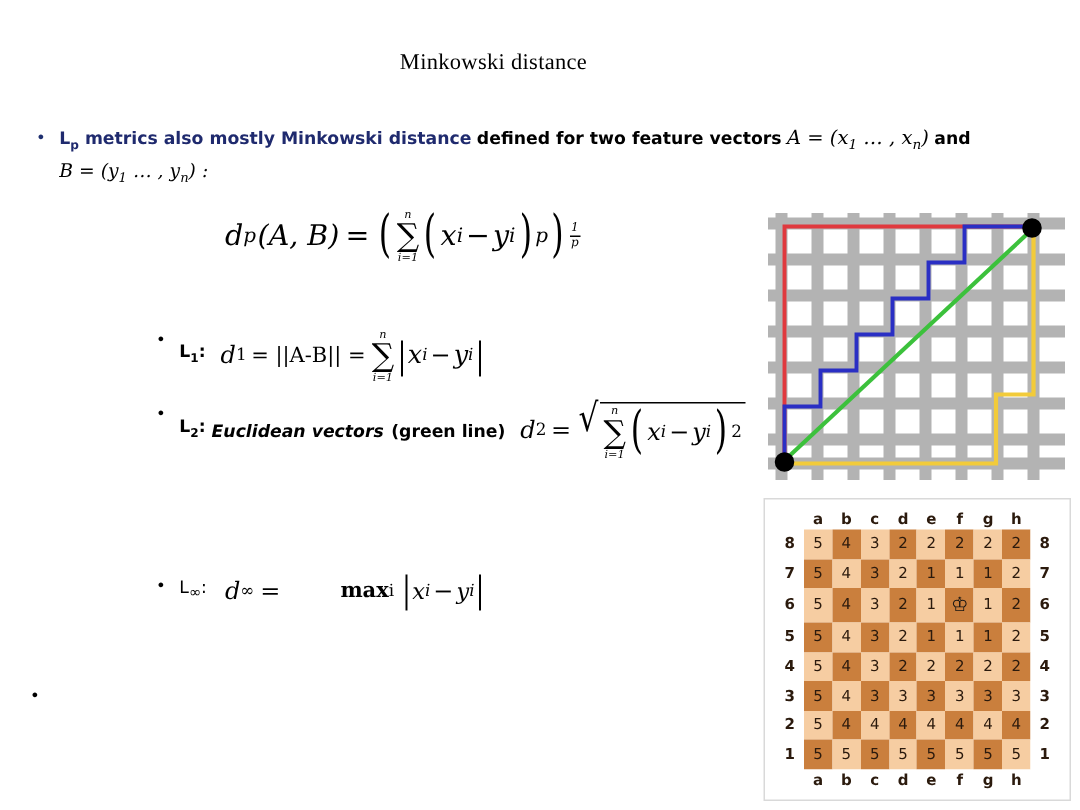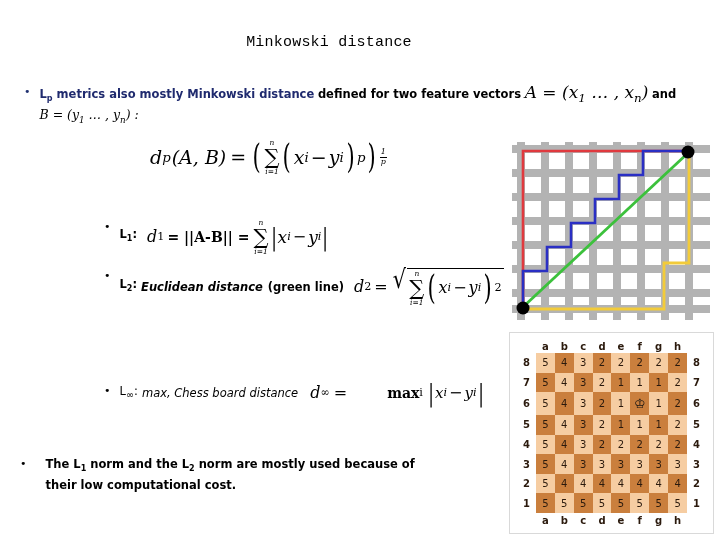--- a/index.html
+++ b/index.html
@@ -19,21 +19,21 @@
   
   .slide-title {
     position: absolute;
     left: 0;
     top: 34px;
     width: 658px;
     text-align: center;
     font-size: 15px;
     color: #000000;
     letter-spacing: 0.2px;
-    font-family: Liberation Mono, monospace;
+    font-family: Liberation Serif, serif;
   }
 
   
   .bullet-row {
     position: absolute;
     display: flex;
     align-items: flex-start;
   }
   .bullet-dot {
     color: #1F3070;
@@ -45,21 +45,21 @@
   .bullet-dot.dark { color: #000000; }
   .bullet-body {
     font-size: 11.5px;
     line-height: 16px;
   }
 
   .navy-bold {
     color: #1F2A6E;
     font-weight: bold;
   }
-  .blk-bold { color: #000; font-weight: bold; }
+  .blk-bold { color: #000; font-weight: bold; text-align: center; }
   .blk-reg { color: #000; }
   .ital { font-style: italic; font-weight: bold; }
 
   sub { font-size: 0.70em; }
   sup { font-size: 0.70em; }
 
   .mathi {
     font-family: "DejaVu Serif", serif;
     font-style: italic;
   }
@@ -189,21 +189,21 @@
 </head>
 <body>
 
 <div class="slide-title">Minkowski distance</div>
 
 <div class="bullet-row" style="left:24px; top:84px; width:680px;">
   <span class="bullet-dot">•</span>
   <span class="bullet-body">
     <span class="navy-bold"><span>L</span><sub>p</sub><span> metrics also mostly Minkowski distance</span></span>
     <span class="blk-bold">defined for two feature vectors</span>
-    <span class="mathi" style="font-size:17px;margin-top:36px;"><span>A = (x</span><sub>1</sub><span> … , x</span><sub>n</sub><span>)</span></span>
+    <span class="mathi" style="font-size:13px;margin-top:36px;"><span>A = (x</span><sub>1</sub><span> … , x</span><sub>n</sub><span>)</span></span>
     <span class="blk-bold">and</span>
     <br>
     <span class="mathi" style="font-size:12.5px;"><span>B = (y</span><sub>1</sub><span> … , y</span><sub>n</sub><span>) :</span></span>
   </span>
 </div>
 
 <div class="formula-main">
   <span class="mathi">d</span>
     <sub class="mathi">p</sub>
   <span class="mathi" style="margin-left:1px;">(A, B)</span>
@@ -229,42 +229,42 @@
   </span>
 </div>
 
 <div class="bullet-row" style="left:104px; top:219px; width:420px;">
   <span class="bullet-dot dark">•</span>
   <span class="bullet-body" style="display:flex;align-items:center;">
     <span class="blk-bold"><span>L</span><sub>1</sub><span>:</span></span>
     <span style="display:flex;align-items:center;margin-left:10px;font-family:'DejaVu Serif',serif;font-size:16px;">
       <span class="mathi">d</span>
         <sub class="mathr">1</sub>
-      <span class="mathr" style="margin:0 3px;font-weight:bold;font-size:14px;">= ||A-B|| =</span>
+      <span class="mathr" style="margin:0 3px;font-weight:normal;font-size:14px;">= ||A-B|| =</span>
       <span class="sigma-stack">
         <span class="lim">n</span>
         <span class="sig">∑</span>
         <span class="lim">i=1</span>
       </span>
       <span class="abs-bar">|</span>
       <span class="mathi" style="font-size:17px;">x</span>
         <sub class="mathi">i</sub>
       <span class="mathr" style="margin:0 2px;">−</span>
       <span class="mathi" style="font-size:17px;">y</span>
         <sub class="mathi">i</sub>
       <span class="abs-bar">|</span>
     </span>
   </span>
 </div>
 
 <div class="bullet-row" style="left:104px; top:268px; width:430px;">
   <span class="bullet-dot dark">•</span>
   <span class="bullet-body" style="display:flex;align-items:center;">
     <span class="blk-bold"><span>L</span><sub>2</sub><span>:</span></span>
-    <span class="ital" style="margin-left:4px;">Euclidean distance</span>
+    <span class="ital" style="margin-left:4px;">Euclidean vectors</span>
     <span class="blk-bold" style="margin-left:5px;">(green line)</span>
     <span style="display:flex;align-items:center;margin-left:10px;font-family:'DejaVu Serif',serif;font-size:16px;">
       <span class="mathi">d</span>
         <sub class="mathr">2</sub>
       <span class="mathr" style="margin:0 3px;">=</span>
       <span class="sqrt-wrap">
         <span class="sqrt-sym">√</span>
         <span class="sqrt-body">
           <span class="sigma-stack">
             <span class="lim">n</span>
@@ -282,45 +282,39 @@
         </span>
       </span>
     </span>
   </span>
 </div>
 
 <div class="bullet-row" style="left:104px; top:383px; width:430px;">
   <span class="bullet-dot dark">•</span>
   <span class="bullet-body" style="display:flex;align-items:center;">
     <span class="blk-reg"><span>L</span><sub style="font-size:0.85em;">∞</sub><span>:</span></span>
-    <span class="ital" style="margin-left:4px;font-weight:normal;">max, Chess board distance</span>
     <span style="display:flex;align-items:center;margin-left:12px;font-family:'DejaVu Serif',serif;font-size:16px;">
       <span class="mathi">d</span>
         <sub class="mathr">∞</sub>
       <span class="mathr" style="margin:0 4px;">=</span>
       <span class="mathr" style="font-weight:bold;font-size:14px;margin-left:36px;">max</span>
         <sub class="mathr">i</sub>
       <span class="abs-bar" style="margin-left:4px;">|</span>
       <span class="mathi" style="font-size:15px;">x</span>
         <sub class="mathi">i</sub>
       <span class="mathr" style="margin:0 2px;">−</span>
       <span class="mathi" style="font-size:15px;">y</span>
         <sub class="mathi">i</sub>
       <span class="abs-bar">|</span>
     </span>
   </span>
 </div>
 
 <div class="bullet-row" style="left:20px; top:456px; width:470px;">
   <span class="bullet-dot dark">•</span>
-  <span class="bullet-body blk-bold" style="margin-left:10px;line-height:17px;">
-    <span>The  L</span><sub>1</sub><span> norm and the  L</span><sub>2</sub><span>  norm are mostly used because of</span>
-    <br>
-    <span>their low computational cost.</span>
-  </span>
 </div>
 
 <div class="taxi-fig">
   <svg width="198" height="178" viewBox="0 0 198 178">
 
     <rect x="0" y="0" width="198" height="178" fill="#ffffff"></rect>
     <g fill="#B3B3B3">
 
       <rect x="0" y="3" width="198" height="8"></rect>
       <rect x="0" y="27" width="198" height="8"></rect>

